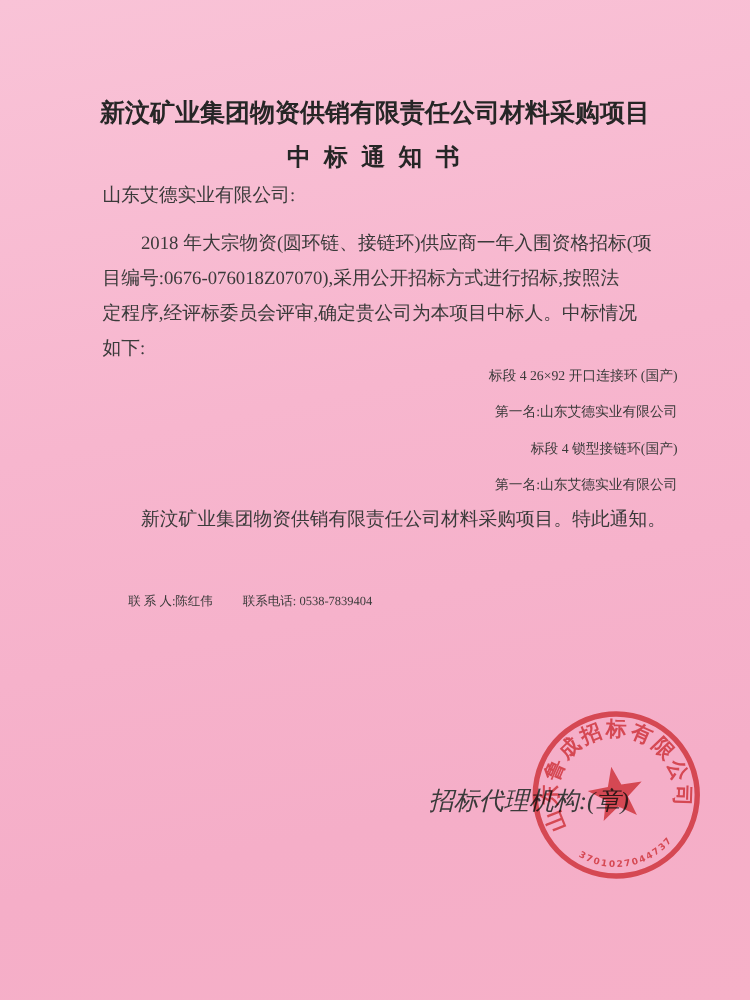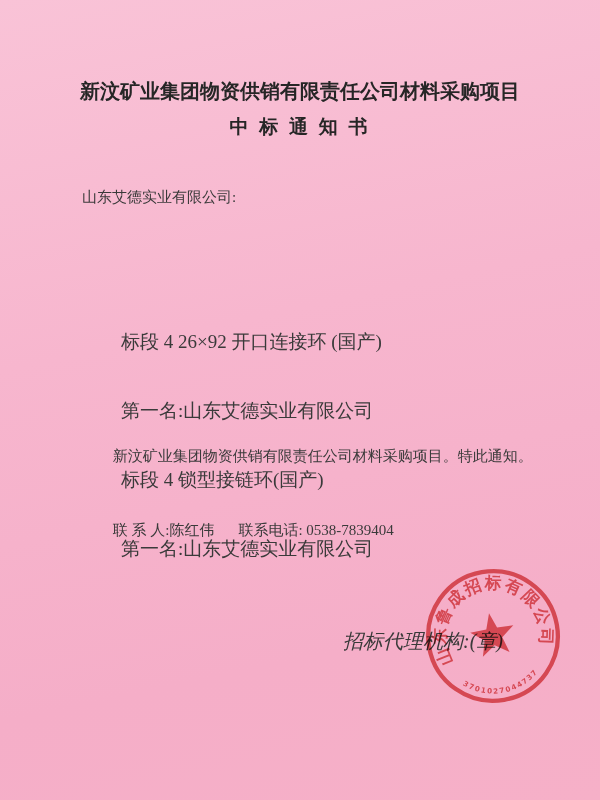--- a/index.html
+++ b/index.html
@@ -9,21 +9,21 @@
     background: #f6b1c9;
   }
   .page {
     position: relative;
     width: 600px; height: 800px;
     overflow: hidden;
     background: linear-gradient(168deg, #f9c3d7 0%, #f7b6ce 40%, #f5aec8 78%, #f6b0c8 100%);
     color: #3a3a3a;
   }
   .abs { position: absolute; }
-  .doc-line { white-space: nowrap; margin-top: 40px; }
+  .doc-line { white-space: nowrap; }
 
   .title-1 {
     left: 0; top: 78; width: 600px; top: 78px;
     text-align: center;
     font-size: 20px; font-weight: 700; color: #262626;
     letter-spacing: 0px; line-height: 26px;
   }
   .title-2 {
     left: 0; top: 114px; width: 600px;
     text-align: center;
@@ -32,26 +32,26 @@
   }
   .recipient {
     left: 82px; top: 145px;
     font-size: 15px; line-height: 24px;
   }
   .para { left: 82px; width: 460px; font-size: 15px; line-height: 28px; }
   .para-1 { top: 181px; }
   .para-2 { top: 402px; }
   .para .doc-line:first-child { text-indent: 2.05em; }
 
-  .award-list { left: 82px; top: 287px; width: 460px; font-size: 19px; line-height: 29px; }
+  .award-list { left: 82px; top: 287px; width: 460px; font-size: 11px; line-height: 29px; text-align: right; }
   .award-list .doc-line { padding-left: 2.05em; }
 
   .contact-line {
-    left: 82px; top: 518px; width: 460px;
-    font-size: 15px; line-height: 24px; white-space: nowrap;
+    left: 82px; top: 470px; width: 460px;
+    font-size: 10px; line-height: 24px; white-space: nowrap;
     padding-left: 2.05em;
   }
   .contact-gap { display: inline-block; width: 24px; }
 
   .agency-line { left: 343px; top: 629px; font-size: 20px; line-height: 24px; white-space: nowrap; font-style: italic; }
   .date-line   { left: 386px; top: 656px; font-size: 15px; line-height: 24px; white-space: nowrap; }
 
   .seal {
     left: 421px; top: 564px; width: 144px; height: 144px;
     transform: rotate(-10deg);
@@ -64,20 +64,26 @@
 </head>
 <body>
 
 <div class="page">
 
   <div class="abs title-1">新汶矿业集团物资供销有限责任公司材料采购项目</div>
   <div class="abs title-2">中 标 通 知 书</div>
 
   <div class="abs recipient doc-line">山东艾德实业有限公司:</div>
 
+  <div class="abs para para-1">
+      <div class="doc-line">2018 年大宗物资(圆环链、接链环)供应商一年入围资格招标(项</div>
+      <div class="doc-line">目编号:0676-076018Z07070),采用公开招标方式进行招标,按照法</div>
+      <div class="doc-line">定程序,经评标委员会评审,确定贵公司为本项目中标人。中标情况</div>
+      <div class="doc-line">如下:</div>
+    </div>
 
   <div class="abs award-list">
       <div class="doc-line">标段 4 26×92 开口连接环 (国产)</div>
       <div class="doc-line">第一名:山东艾德实业有限公司</div>
       <div class="doc-line">标段 4 锁型接链环(国产)</div>
       <div class="doc-line">第一名:山东艾德实业有限公司</div>
     </div>
 
   <div class="abs para para-2">
       <div class="doc-line">新汶矿业集团物资供销有限责任公司材料采购项目。特此通知。</div>

